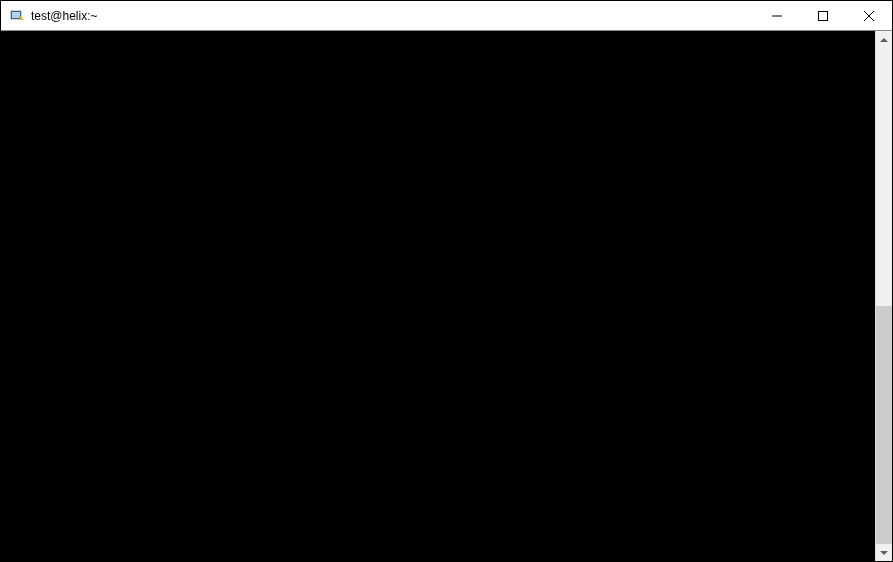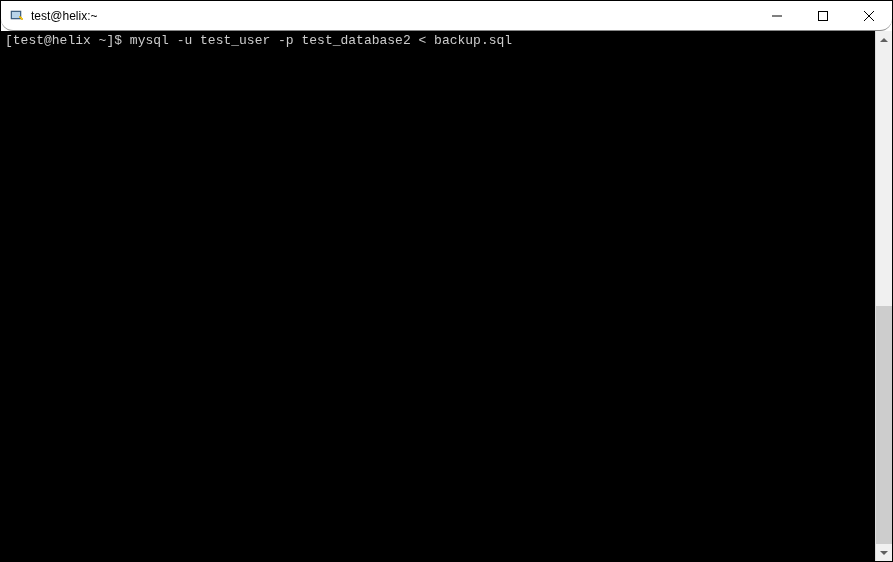--- a/index.html
+++ b/index.html
@@ -17,21 +17,20 @@
       border: 1px solid #000;
     }
     
     .titlebar {
       height: 30px;
       background: #ffffff;
       display: flex;
       align-items: center;
       border-bottom: 1px solid #888;
       position: relative;
-      border-radius: 12px;
     }
     
     .titlebar-icon {
       width: 16px;
       height: 16px;
       margin-left: 8px;
       margin-right: 6px;
       display: flex;
       align-items: center;
       justify-content: center;
@@ -159,21 +158,20 @@
       <svg width="10" height="10" viewBox="0 0 10 10">
         <line x1="0" y1="0" x2="10" y2="10" stroke="#000" stroke-width="1"></line>
         <line x1="10" y1="0" x2="0" y2="10" stroke="#000" stroke-width="1"></line>
       </svg>
     </div>
   </div>
 </div>
 
 <div class="terminal-container">
   <div class="terminal">
-    <div class="terminal-line"><span class="prompt-brackets">[test@helix ~]$</span> <span class="command-text">mysql -u test_user -p test_database2 &lt; backup.sql</span></div>
   </div>
   <div class="scrollbar">
     <div class="scroll-arrow">
       <svg width="8" height="4" viewBox="0 0 8 4">
         <path d="M 4 0 L 8 4 L 0 4 Z" fill="#606060"></path>
       </svg>
     </div>
     <div class="scroll-track">
       <div class="scroll-thumb"></div>
     </div>

